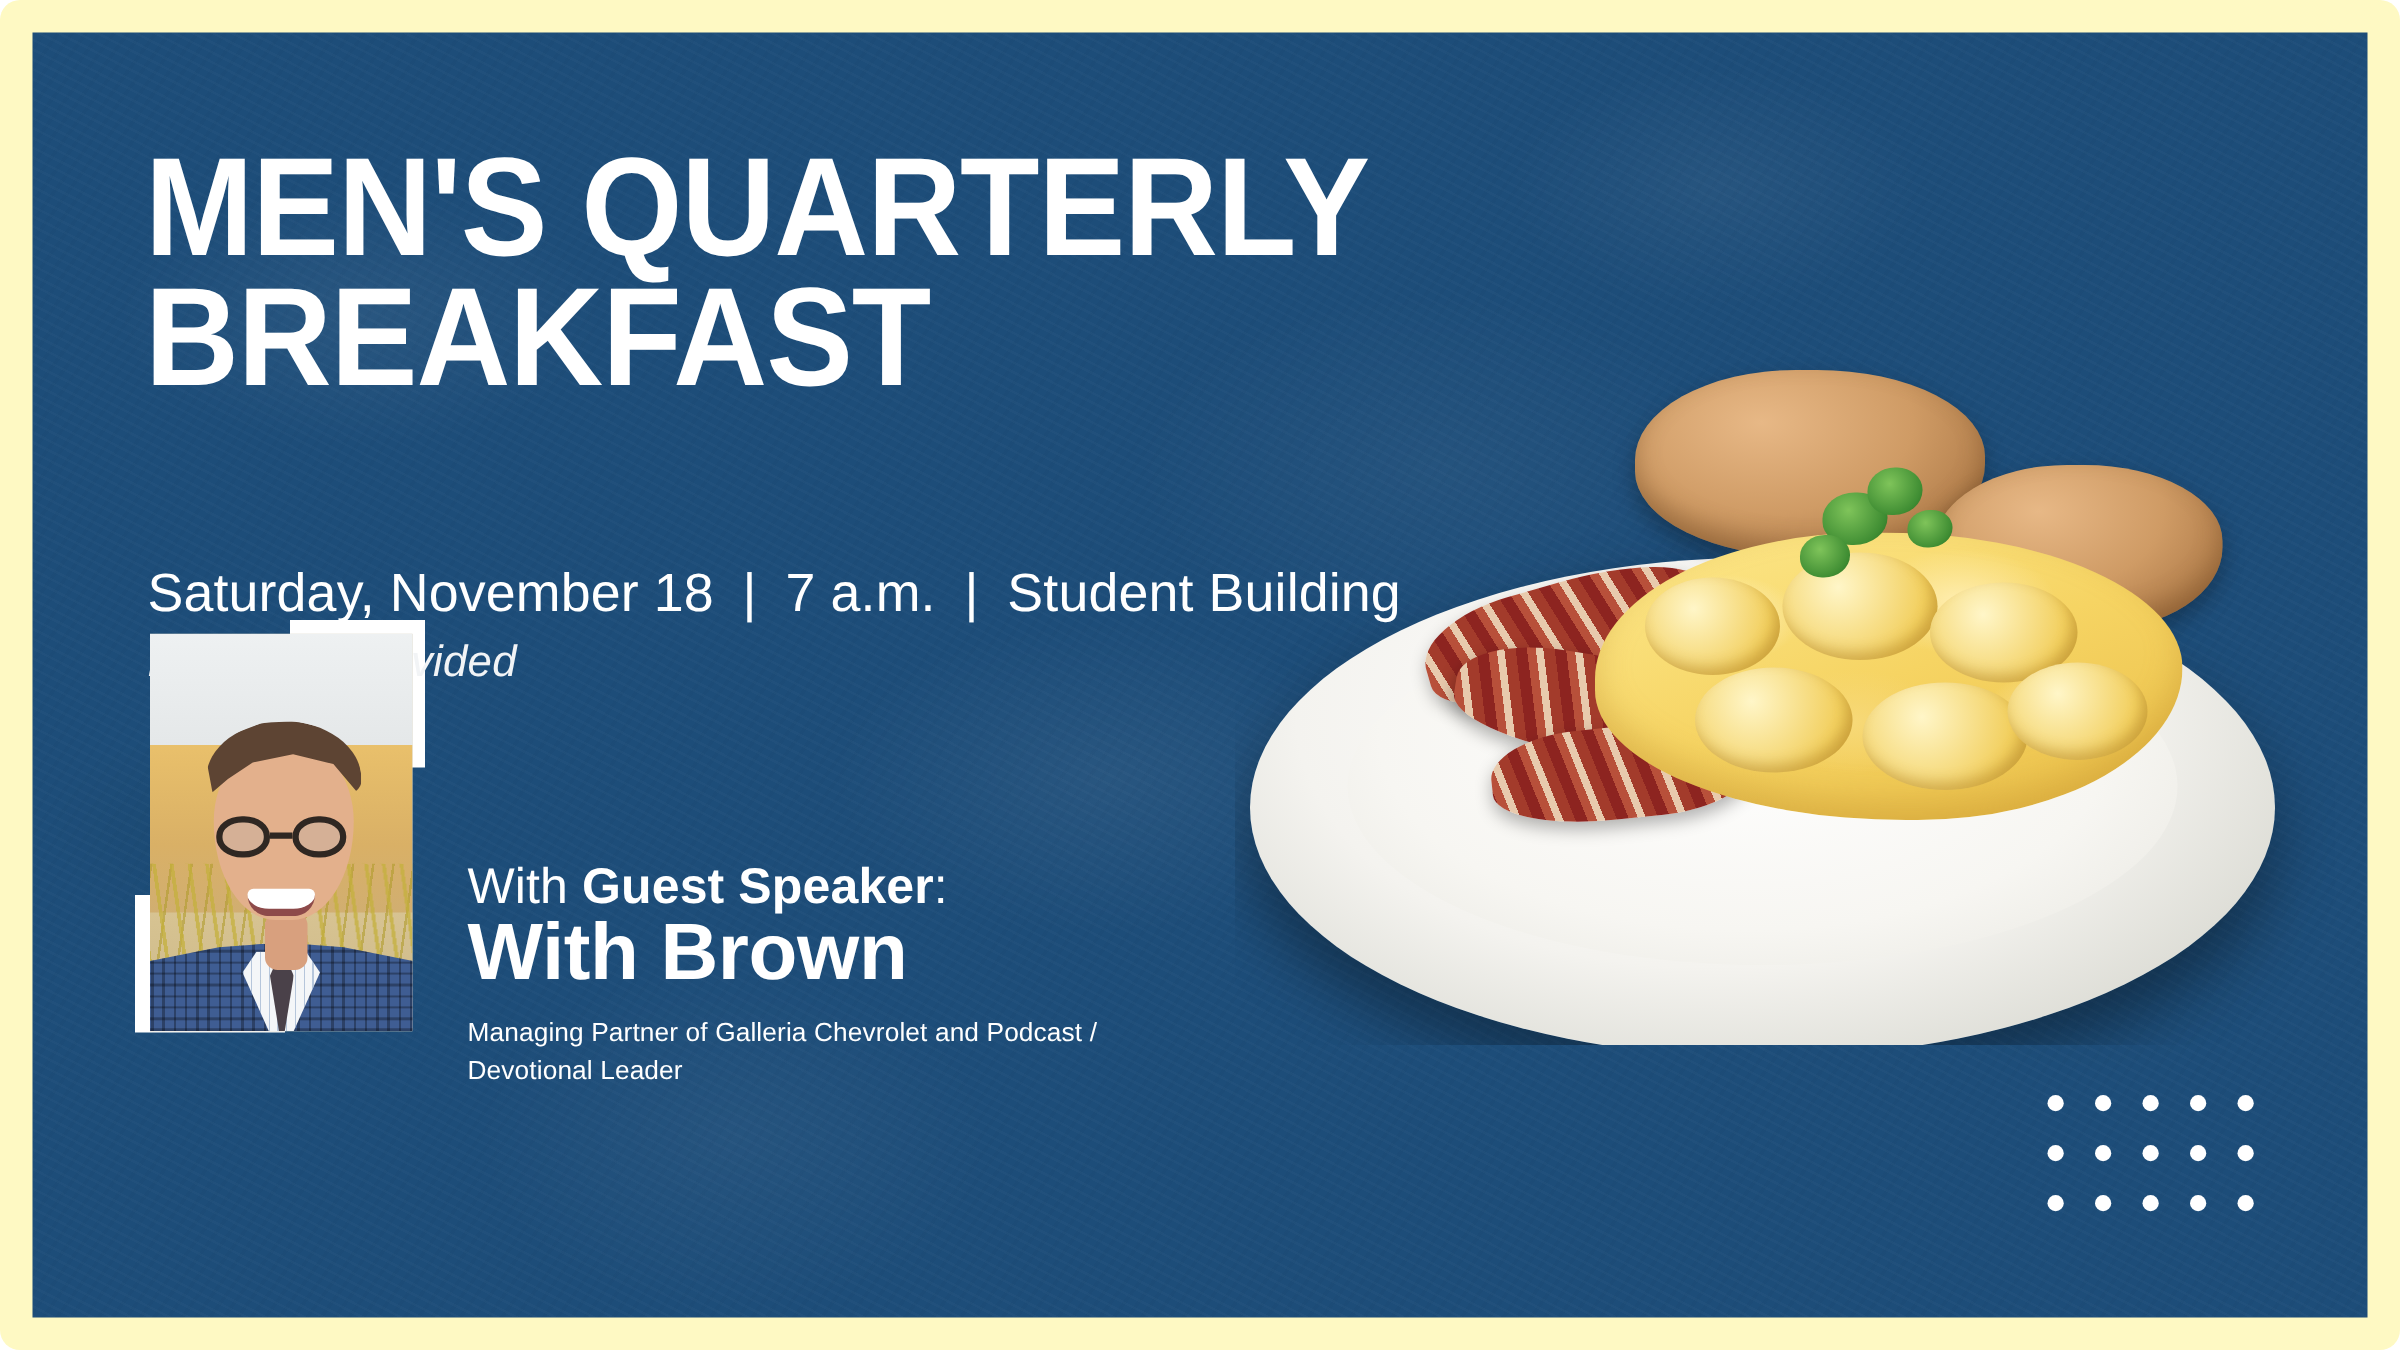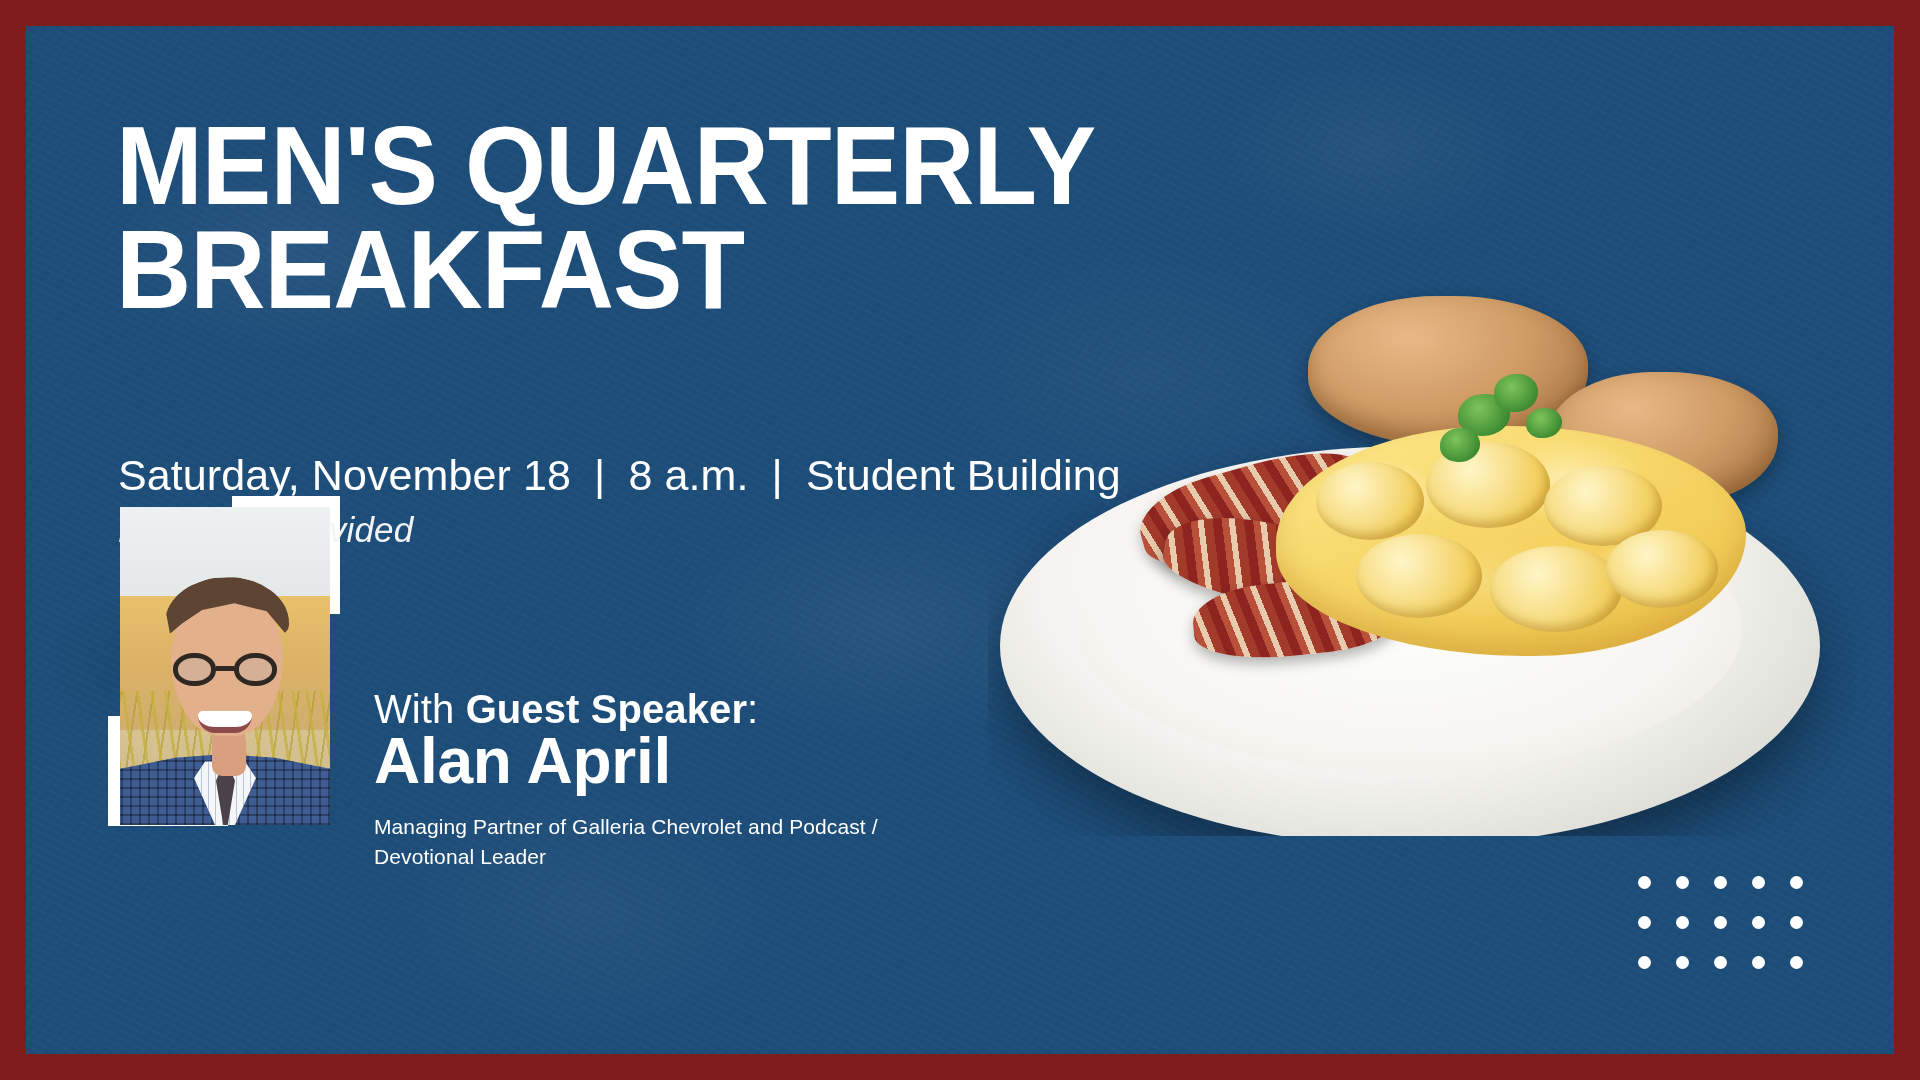--- a/index.html
+++ b/index.html
@@ -1,21 +1,22 @@
 <!DOCTYPE html>
 <html><head>
 <meta charset="utf-8">
 <style>
   * { margin:0; padding:0; box-sizing:border-box; }
   html,body { width:1920px; height:1080px; background:#ffffff; overflow:hidden; }
   body { font-family:"Liberation Sans", sans-serif; }
 
   .canvas{
     position:absolute; left:0; top:0; width:1920px; height:1080px;
-    background:#7f1d1d;
+    background:#fef9c3;
+    border-radius:16px;
   }
 
   
   .panel{
     position:absolute; left:26px; top:26px; width:1868px; height:1028px;
     background:#1d4d79;
     overflow:hidden;
   }
   
   .panel::before{
@@ -228,21 +229,21 @@
     </div>
 
     <h1 class="headline layer">
       <span>Men's Quarterly</span>
       <span class="l2">Breakfast</span>
     </h1>
 
     <div class="details layer">
       <span>Saturday, November 18</span>
       <span class="sep">|</span>
-      <span>8 a.m.</span>
+      <span>7 a.m.</span>
       <span class="sep">|</span>
       <span>Student Building</span>
     </div>
 
     <div class="provided layer">Breakfast provided</div>
 
     <div class="frame-top layer"></div>
     <div class="frame-bottom layer"></div>
 
     <div class="photo layer">
@@ -261,21 +262,21 @@
         <i class="l"></i>
           <b></b>
           <i class="r"></i>
       </div>
     </div>
 
     <div class="with-line layer">
       <span>With </span><b>Guest Speaker</b><span>:</span>
     </div>
 
-    <div class="speaker-name layer">Alan April</div>
+    <div class="speaker-name layer">With Brown</div>
 
     <div class="speaker-bio layer">Managing Partner of Galleria Chevrolet and Podcast / Devotional Leader</div>
 
     <div class="dots layer">
         <span style="background: rgb(255, 255, 255);"></span>
         <span style="background: rgb(255, 255, 255);"></span>
         <span style="background: rgb(255, 255, 255);"></span>
         <span style="background: rgb(255, 255, 255);"></span>
         <span style="background: rgb(255, 255, 255);"></span>
         <span style="background: rgb(255, 255, 255);"></span>

